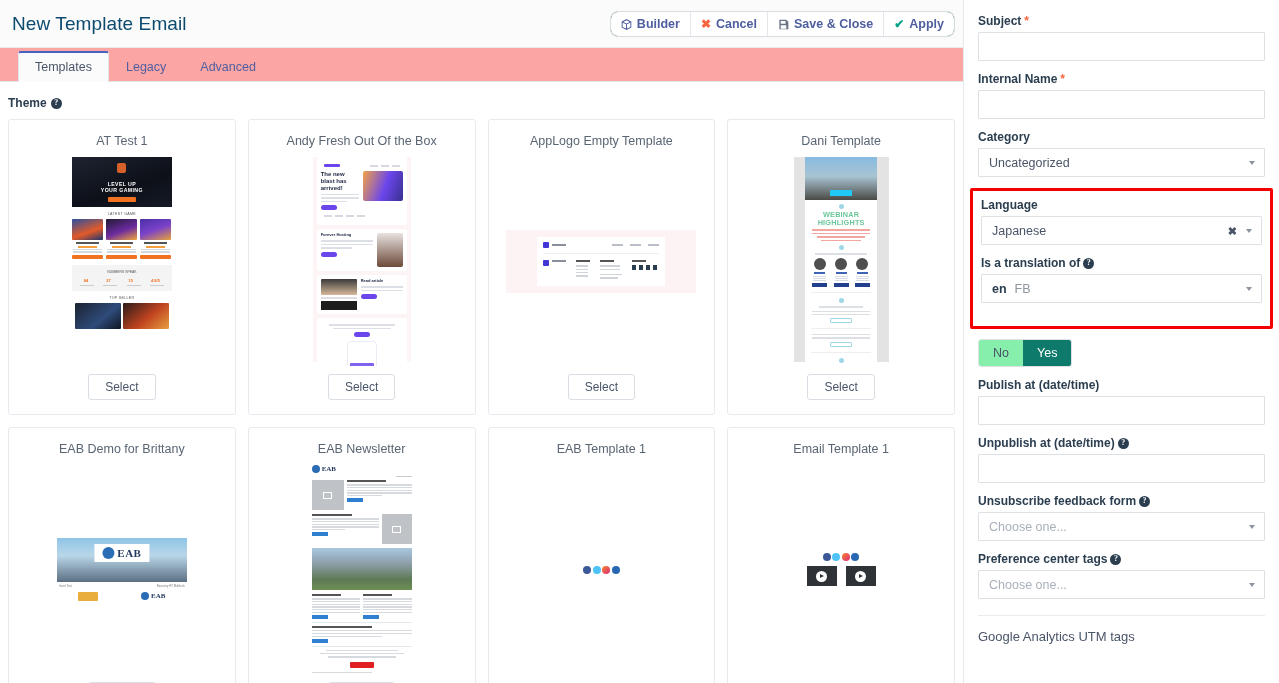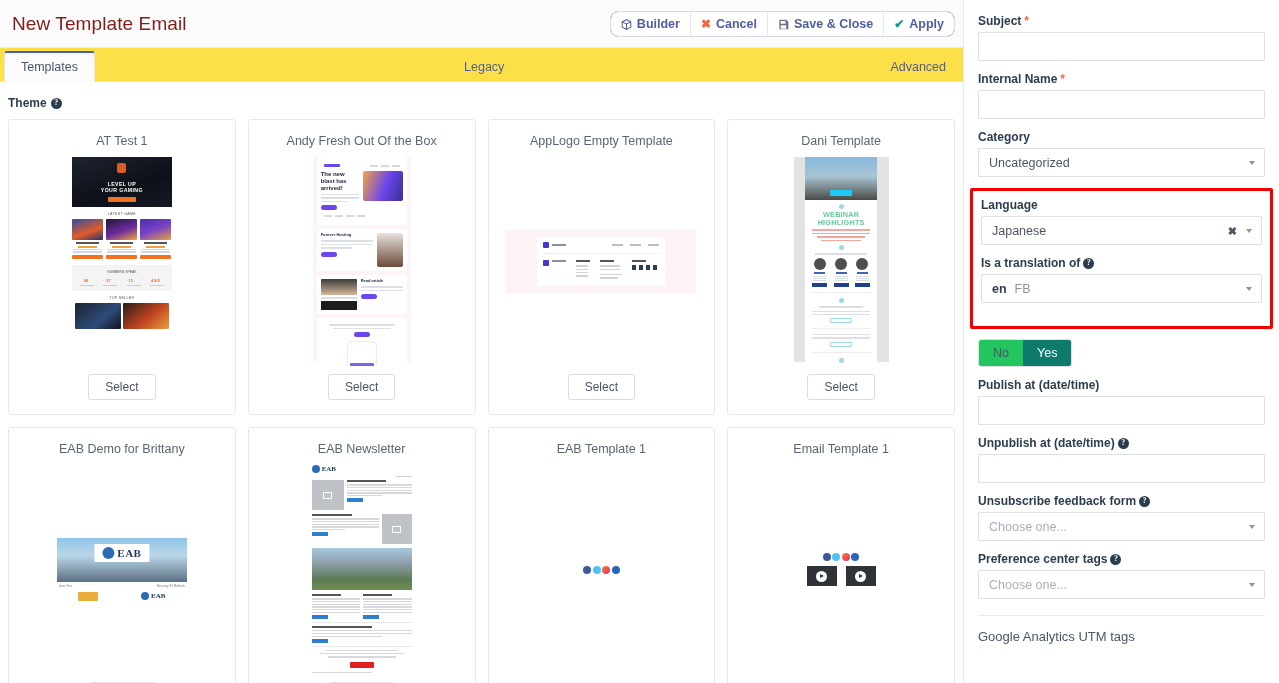--- a/index.html
+++ b/index.html
@@ -22,21 +22,21 @@
   }
 
   
   .header {
     height: 48px; width: 963px;
     background: #fbfbfc;
     display: flex; align-items: center;
     padding-left: 12px;
     border-bottom: 1px solid #e9ecef;
   }
-  .page-title { font-size: 19px; font-weight: 400; color: #7f1d1d; letter-spacing: .1px; }
+  .page-title { font-size: 19px; font-weight: 400; color: #0c4a6e; letter-spacing: .1px; }
 
   .toolbar {
     position: absolute; top: 11px; right: 8px;
     display: flex; align-items: stretch;
     border: 1px solid #d8dde3; border-radius: 8px;
     background: #14532d; overflow: hidden; height: 26px;
     z-index: 5;
   }
   .tb-btn {
     display: flex; align-items: center; gap: 5px;
@@ -46,23 +46,22 @@
   }
   .tb-btn:last-child { border-right: none; }
   .tb-ico { display: inline-flex; align-items: center; font-size: 12px; line-height: 1; }
   .ico-cancel { color: #f5653f; font-weight: bold; }
   .ico-apply  { color: #00a28a; font-weight: bold; }
   .ico-save   { color: #6a7384; }
 
   
   .tabs {
     display: flex; align-items: flex-end; height: 34px;
-    border-bottom: 1px solid #e2e5ea; padding-left: 4px;
-    background: #fde047;
-    justify-content: space-between;
+    border-bottom: 1px solid #e2e5ea; padding-left: 18px;
+    background: #fca5a5;
   }
   .tab {
     padding: 7px 16px 8px; font-size: 12.5px; color: #4e5e9e; cursor: pointer;
     border: 1px solid transparent; border-bottom: none; position: relative; top: 1px;
     background: transparent;
   }
   .tab.active {
     color: #4a5568; background: #fbfbfc;
     border-color: #e2e5ea; border-top: 2px solid #4b5fbf;
     border-radius: 3px 3px 0 0;
@@ -250,21 +249,21 @@
   .val-rest { color: #8d949e; }
 
   .highlight-box {
     border: 3px solid #f50000; border-radius: 2px;
     padding: 7px 8px 23px; margin: 4px -8px 10px;
   }
   .highlight-box .field:last-child { margin-bottom: 0; }
 
   .toggle { display: flex; border: 1px solid #dde1e6; border-radius: 3px; overflow: hidden; width: max-content; }
   .toggle .opt {
-    padding: 6px 14px; font-size: 12.5px; color: #4a5568; background: #22c55e; cursor: pointer;
+    padding: 6px 14px; font-size: 12.5px; color: #4a5568; background: #86efac; cursor: pointer;
   }
   .toggle .opt.on { background: #0e7a6b; color: #fff; }
 
   .divider { height: 1px; background: #e8ebef; margin: 16px 0 13px; }
   .section-h { font-size: 13px; color: #4a5568; }
 </style>
 </head>
 <body>
 
 <div class="app">

